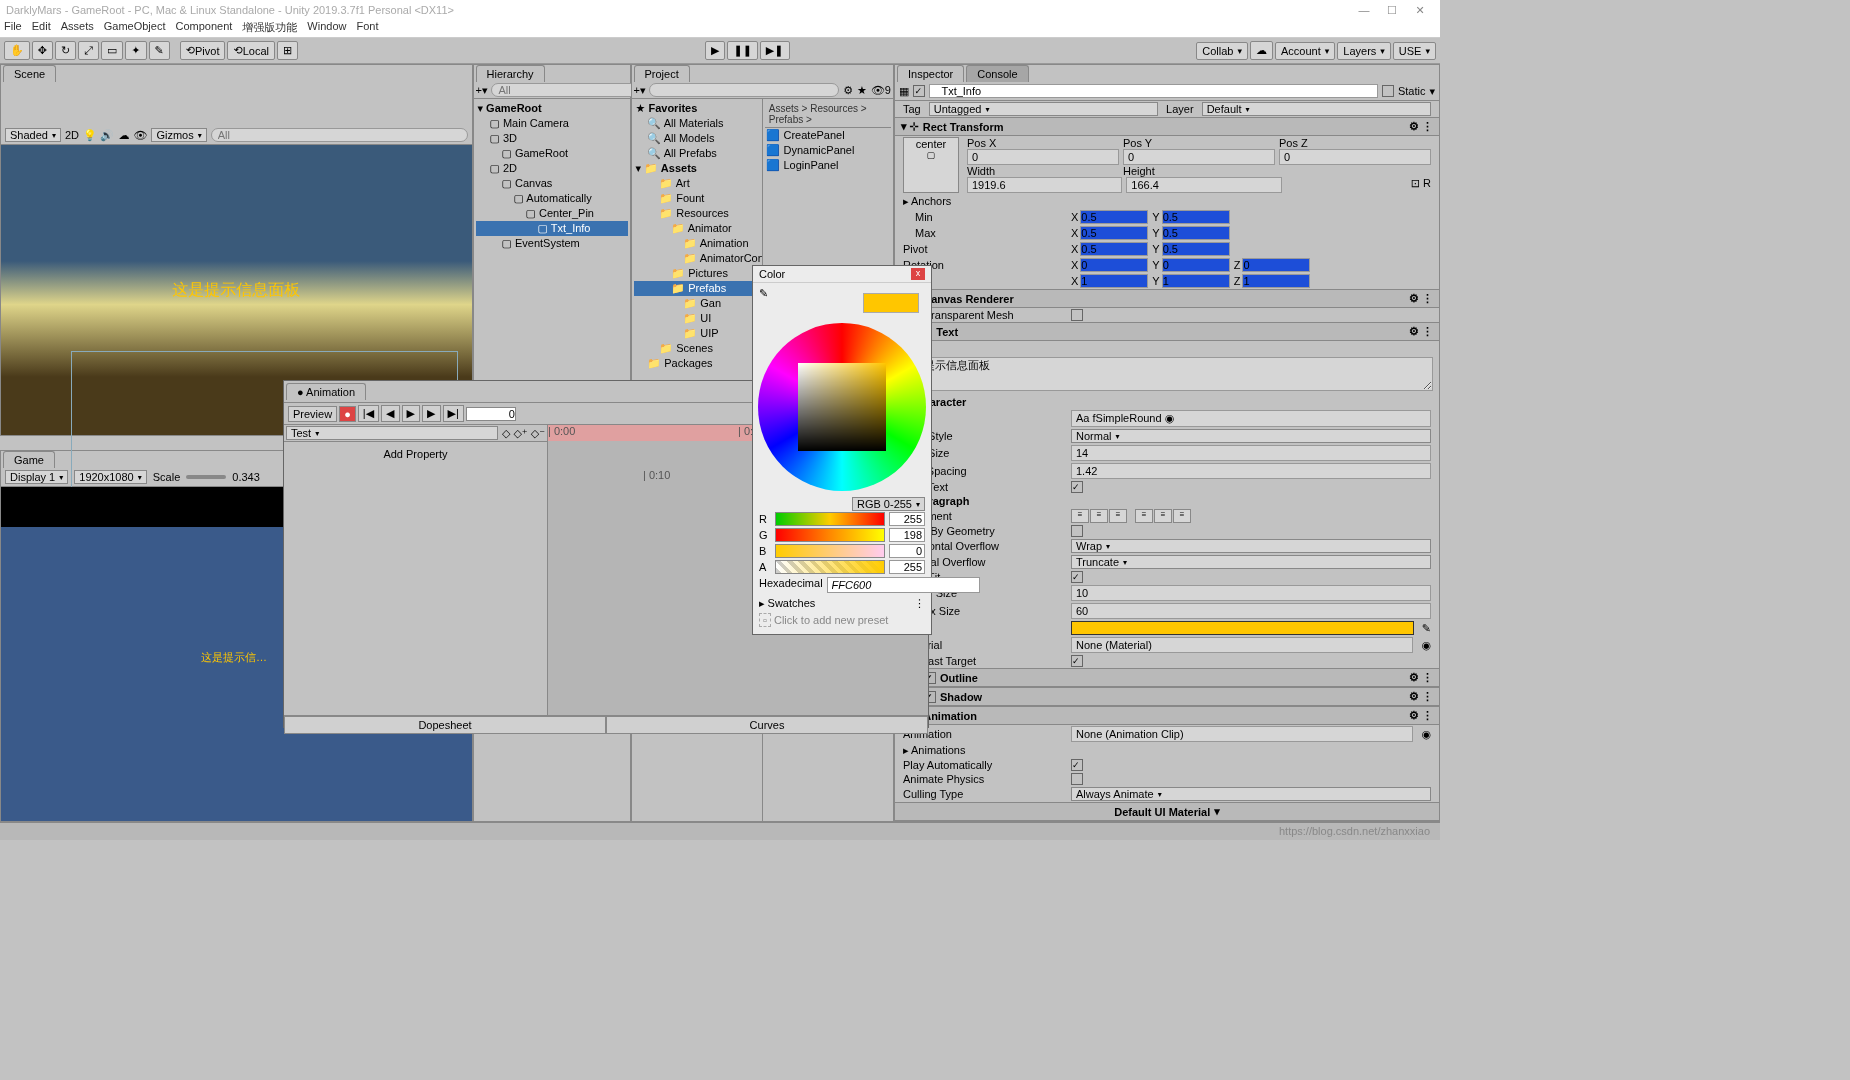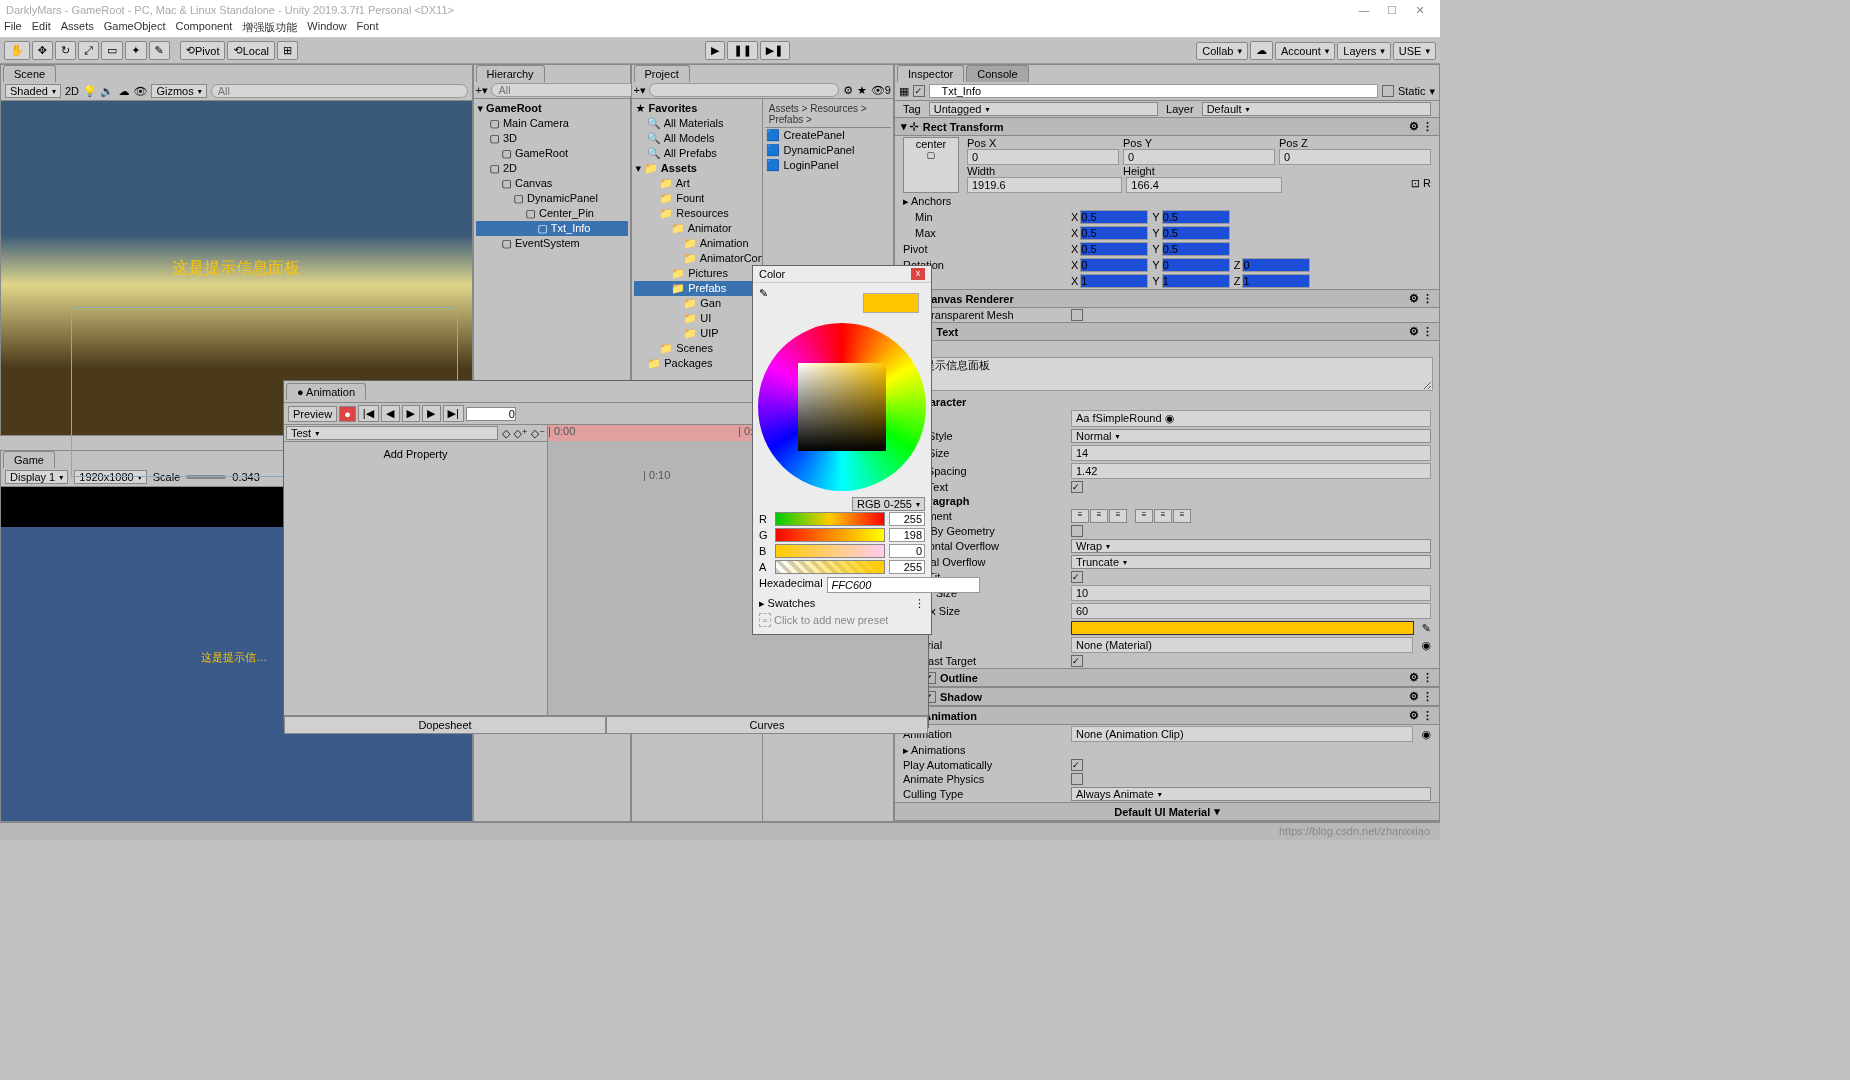--- a/index.html
+++ b/index.html
@@ -24,21 +24,21 @@
 .panel-tab { background: #a6a6a6; padding: 2px 10px; border: 1px solid #888; border-bottom: none; border-radius: 3px 3px 0 0; display: inline-block; }
 .panel-tab.active { background: #c2c2c2; }
 .panel-tabs { display: flex; gap: 2px; padding-left: 2px; }
 .panel-header-row { display: flex; align-items: center; border-bottom: 1px solid #888; background: #c2c2c2; padding: 1px 2px; gap: 4px; }
 
 .col-left { width: 524px; display: flex; flex-direction: column; }
 .col-hier { width: 158px; }
 .col-proj { width: 292px; }
 .col-insp { flex: 1; }
 
-.scene-toolbar { display: flex; align-items: center; gap: 4px; padding: 2px 4px; border-bottom: 1px solid #888; font-size: 10px; }
+.scene-toolbar { display: flex; align-items: center; gap: 4px; padding: 2px 4px; border-bottom: 1px solid #888; font-size: 10px; margin-top: 44px; }
 .scene-view { flex: 1; background: linear-gradient(#3a5a7a 0%, #3a5a7a 40%, #dfd58a 55%, #4a3a1a 80%); position: relative; }
 .scene-text { position: absolute; left: 50%; top: 50%; transform: translate(-50%, -50%); color: #ffc600; font-size: 16px; }
 .scene-rect { position: absolute; border: 1px solid #8ab; left: 70px; right: 14px; top: 206px; height: 170px; }
 
 .game-tab { margin-top: 14px; }
 .game-toolbar { display: flex; align-items: center; gap: 6px; padding: 2px 4px; border-bottom: 1px solid #888; }
 .game-view { flex: 1; background: #3a5a8a; border-top: 40px solid #000; position: relative; color: #ffc600; padding: 120px 0 0 200px; font-size: 16px;}
 
 .anim-window { position: absolute; left: 283px; top: 380px; width: 646px; height: 348px; background: #c2c2c2; border: 1px solid #666; z-index: 5; }
 .anim-tabs { display: flex; padding: 2px; }
@@ -192,21 +192,21 @@
       <span>+▾</span>
       <input class="search-inp" placeholder="All" style="">
     </div>
     <div class="tree" id="hier-tree">
         <div class="tree-item indent0">▾ <b>GameRoot</b></div>
         <div class="tree-item indent1">▢ Main Camera</div>
         <div class="tree-item indent1">▢ 3D</div>
         <div class="tree-item indent2">▢ GameRoot</div>
         <div class="tree-item indent1">▢ 2D</div>
         <div class="tree-item indent2">▢ Canvas</div>
-        <div class="tree-item indent3">▢ DynamicPanel</div>
+        <div class="tree-item indent3">▢ Automatically</div>
         <div class="tree-item indent4">▢ Center_Pin</div>
         <div class="tree-item indent5 sel">▢ Txt_Info</div>
         <div class="tree-item indent2">▢ EventSystem</div>
       </div>
   </div>
 
   <div class="panel col-proj">
     <div class="panel-tabs">
         <span class="panel-tab active">Project</span>
       </div>

